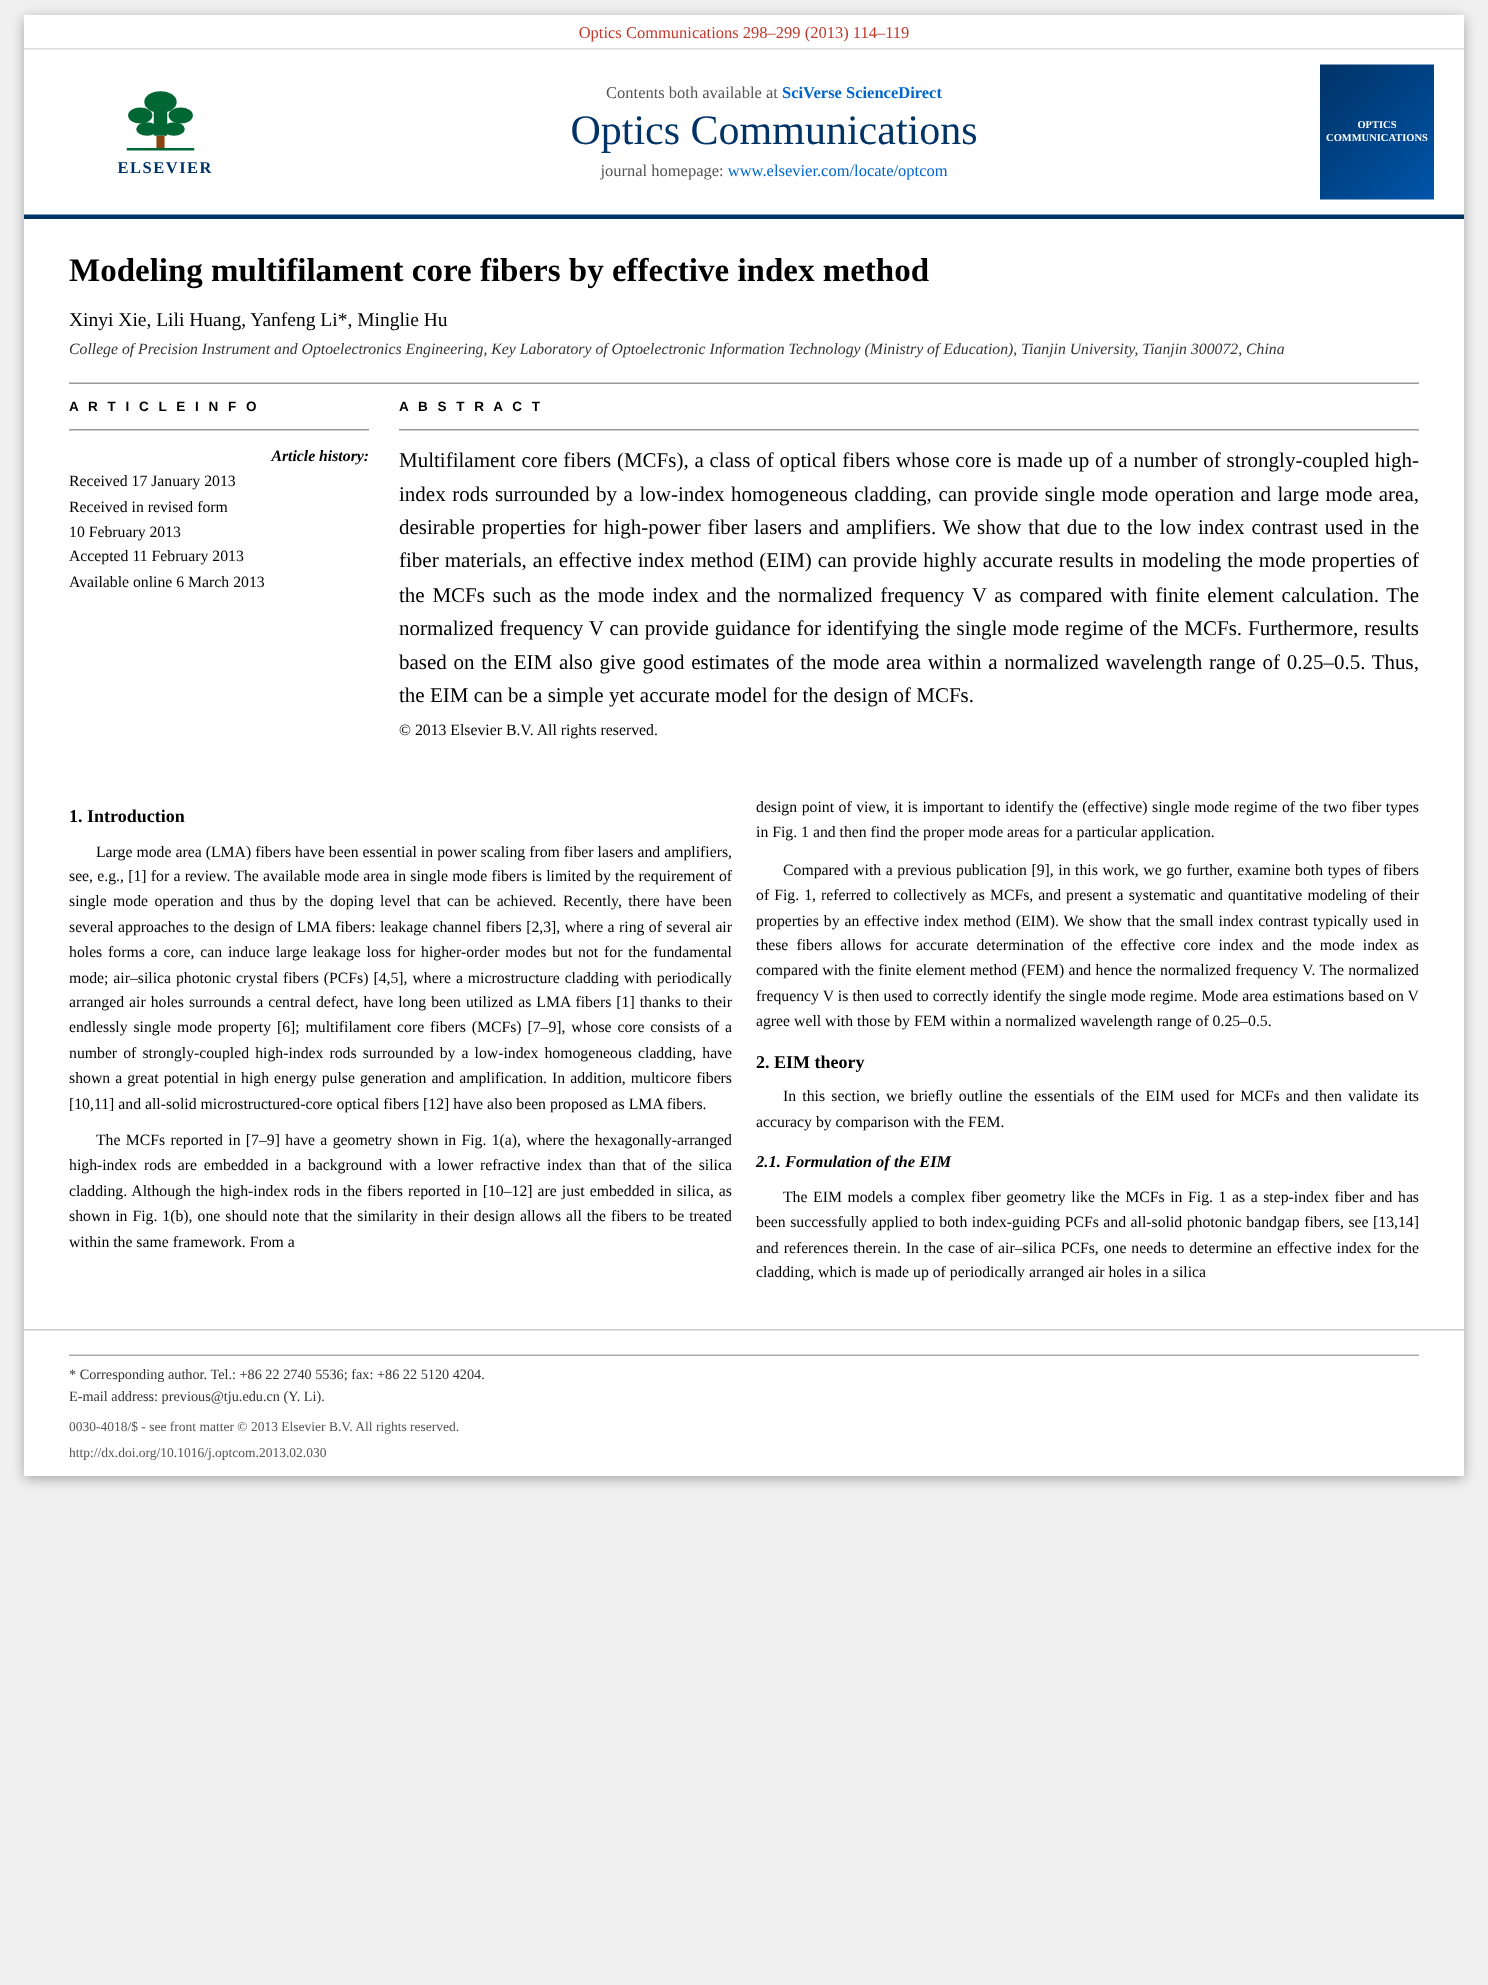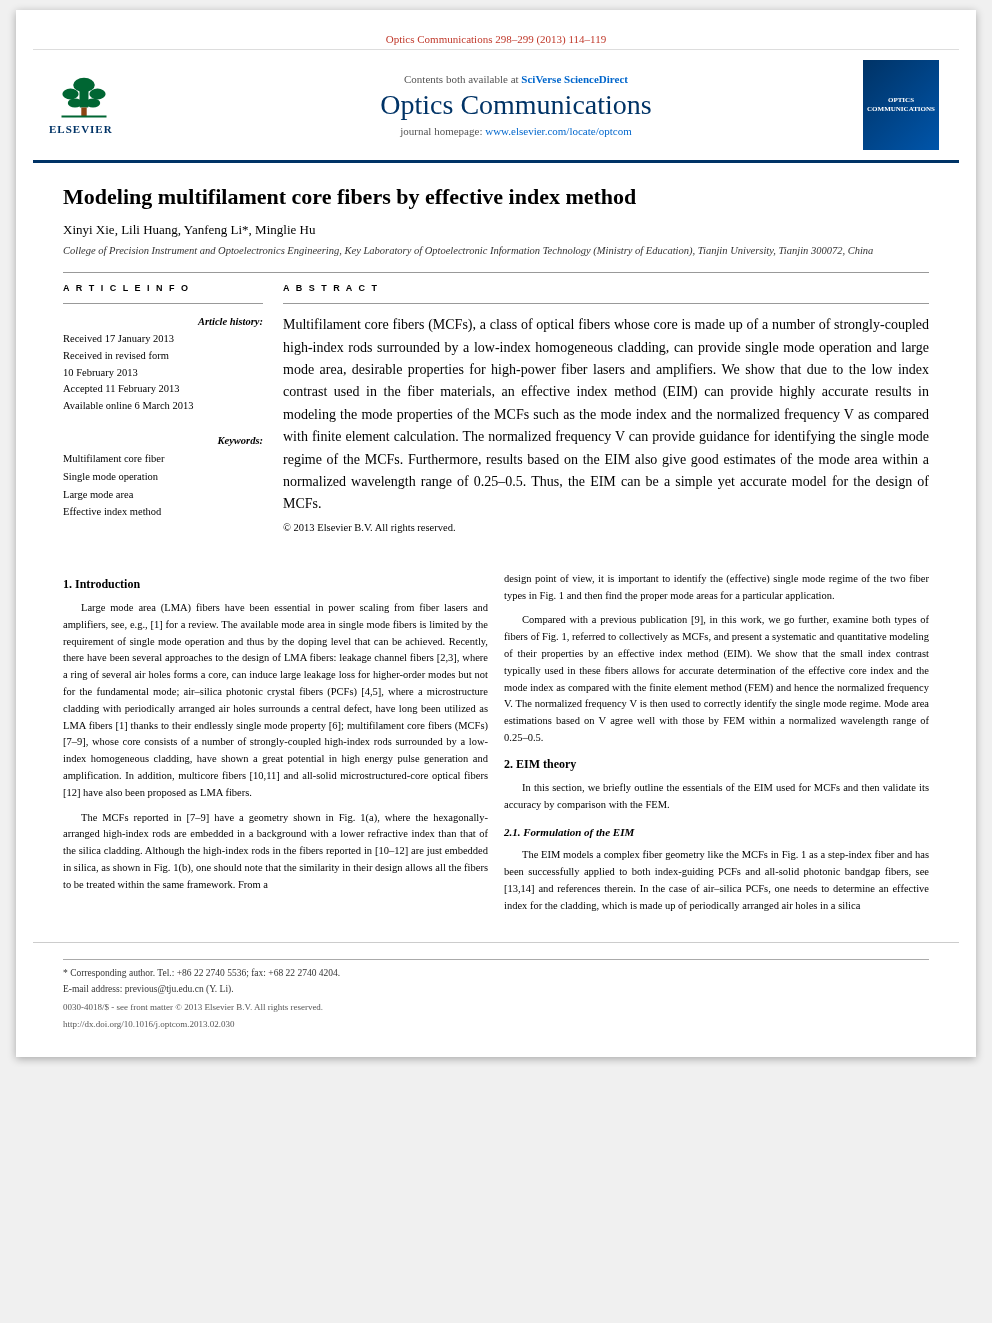--- a/index.html
+++ b/index.html
@@ -6,21 +6,21 @@
     body {
       background: #f0f0f0;
       font-family: 'Times New Roman', Times, serif;
       display: flex;
       justify-content: center;
       padding: 10px 0;
     }
     .page {
       width: 960px;
       background: #fff;
-      padding: 17px;
+      padding: 0;
       box-shadow: 0 2px 8px rgba(0,0,0,0.3);
     }
     
     .top-bar {
       background: #fff;
       text-align: center;
       padding: 6px 0 4px;
       font-size: 11px;
       color: #c0392b;
       border-bottom: 1px solid #ddd;
@@ -35,21 +35,21 @@
     }
     .header-left {
       width: 120px;
       flex-shrink: 0;
     }
     .elsevier-logo {
       width: 110px;
       height: 70px;
       display: flex;
       flex-direction: column;
-      align-items: flex-start;
+      align-items: flex-end;
       justify-content: center;
     }
     .elsevier-tree {
       width: 70px;
       height: 45px;
     }
     .elsevier-text {
       font-size: 11px;
       font-weight: bold;
       color: #003366;
@@ -305,27 +305,20 @@
         <hr class="divider-line">
         <div class="article-info-block">
           <div class="info-heading">Article history:</div>
           <div>Received 17 January 2013</div>
           <div>Received in revised form</div>
           <div>10 February 2013</div>
           <div>Accepted 11 February 2013</div>
           <div>Available online 6 March 2013</div>
         </div>
         <br>
-        <div class="article-info-block">
-          <div class="info-heading">Keywords:</div>
-          <div class="keywords-list">Multifilament core fiber</div>
-          <div class="keywords-list">Single mode operation</div>
-          <div class="keywords-list">Large mode area</div>
-          <div class="keywords-list">Effective index method</div>
-        </div>
       </div>
 
       <div class="col-right">
         <div class="section-label">A B S T R A C T</div>
         <hr class="divider-line">
         <p class="abstract-text">Multifilament core fibers (MCFs), a class of optical fibers whose core is made up of a number of strongly-coupled high-index rods surrounded by a low-index homogeneous cladding, can provide single mode operation and large mode area, desirable properties for high-power fiber lasers and amplifiers. We show that due to the low index contrast used in the fiber materials, an effective index method (EIM) can provide highly accurate results in modeling the mode properties of the MCFs such as the mode index and the normalized frequency V as compared with finite element calculation. The normalized frequency V can provide guidance for identifying the single mode regime of the MCFs. Furthermore, results based on the EIM also give good estimates of the mode area within a normalized wavelength range of 0.25–0.5. Thus, the EIM can be a simple yet accurate model for the design of MCFs.</p>
         <div class="copyright-line">© 2013 Elsevier B.V. All rights reserved.</div>
       </div>
     </div>
   </div>
@@ -353,20 +346,20 @@
       </p>
       <div class="subsection-heading">2.1.  Formulation of the EIM</div>
       <p class="body-para">
         <span class="indent"></span><span>The EIM models a complex fiber geometry like the MCFs in Fig. 1 as a step-index fiber and has been successfully applied to both index-guiding PCFs and all-solid photonic bandgap fibers, see [13,14] and references therein. In the case of air–silica PCFs, one needs to determine an effective index for the cladding, which is made up of periodically arranged air holes in a silica</span>
       </p>
     </div>
   </div>
 
   <div class="page-footer">
     <div class="footnote-section">
-      <div>* Corresponding author. Tel.: +86 22 2740 5536; fax: +68 22 2740 4204.</div>
+      <div>* Corresponding author. Tel.: +86 22 2740 5536; fax: +86 22 5120 4204.</div>
       <div>E-mail address: previous@tju.edu.cn (Y. Li).</div>
     </div>
     <div class="footer-note">0030-4018/$ - see front matter © 2013 Elsevier B.V. All rights reserved.</div>
     <div class="footer-note">http://dx.doi.org/10.1016/j.optcom.2013.02.030</div>
   </div>
 
 </div>
 
 </body></html>

